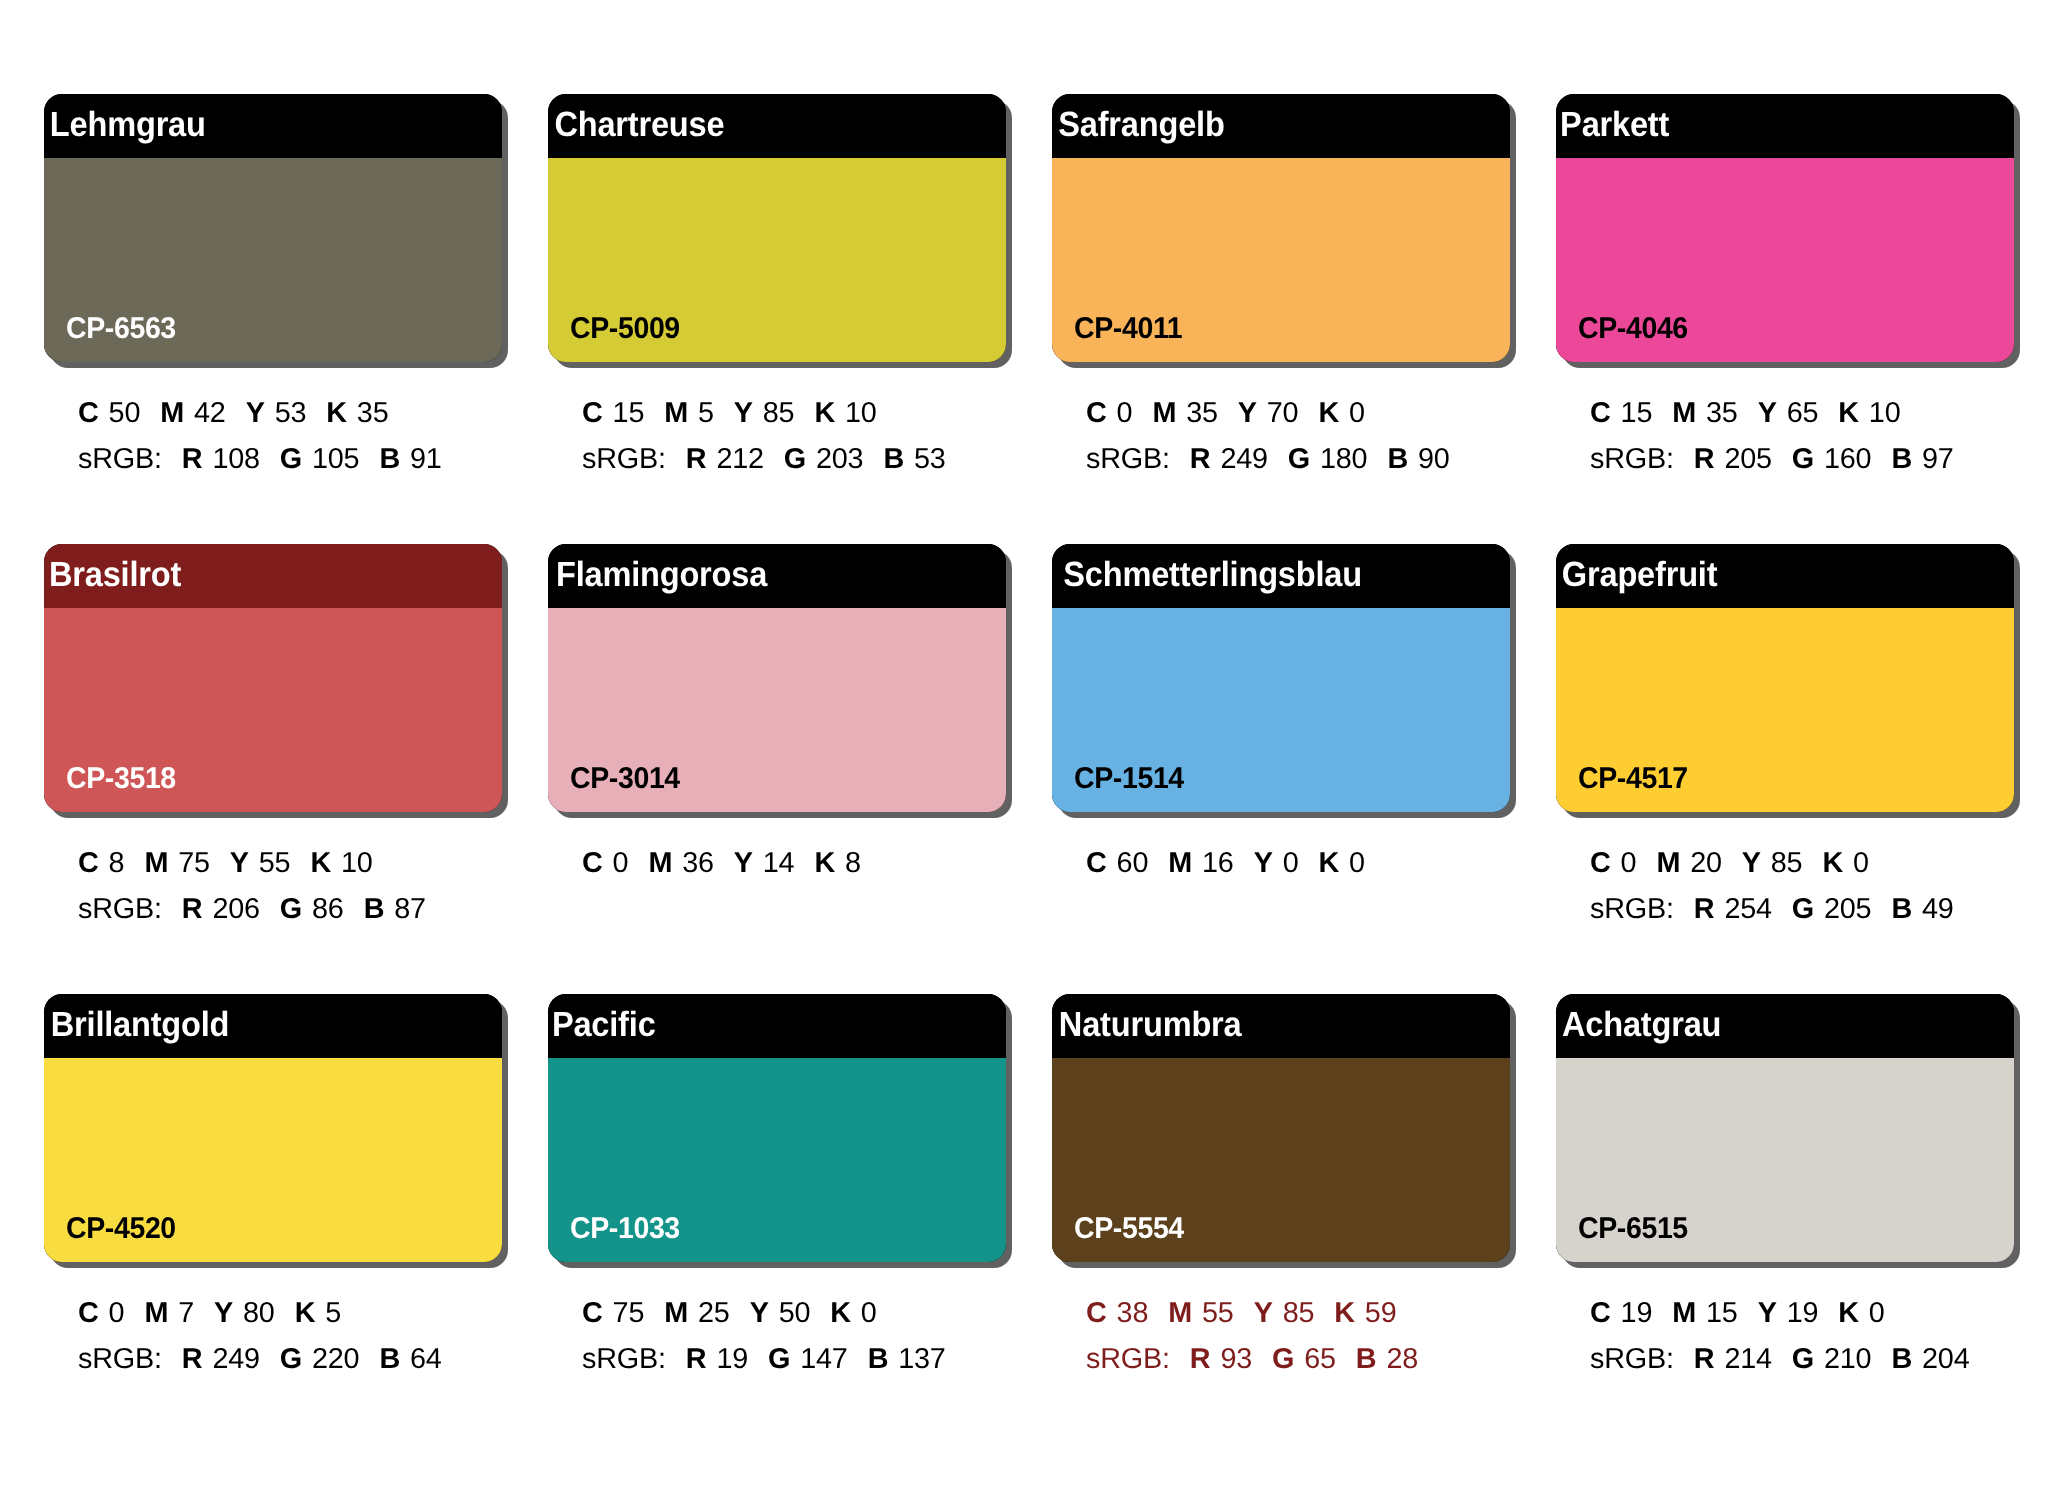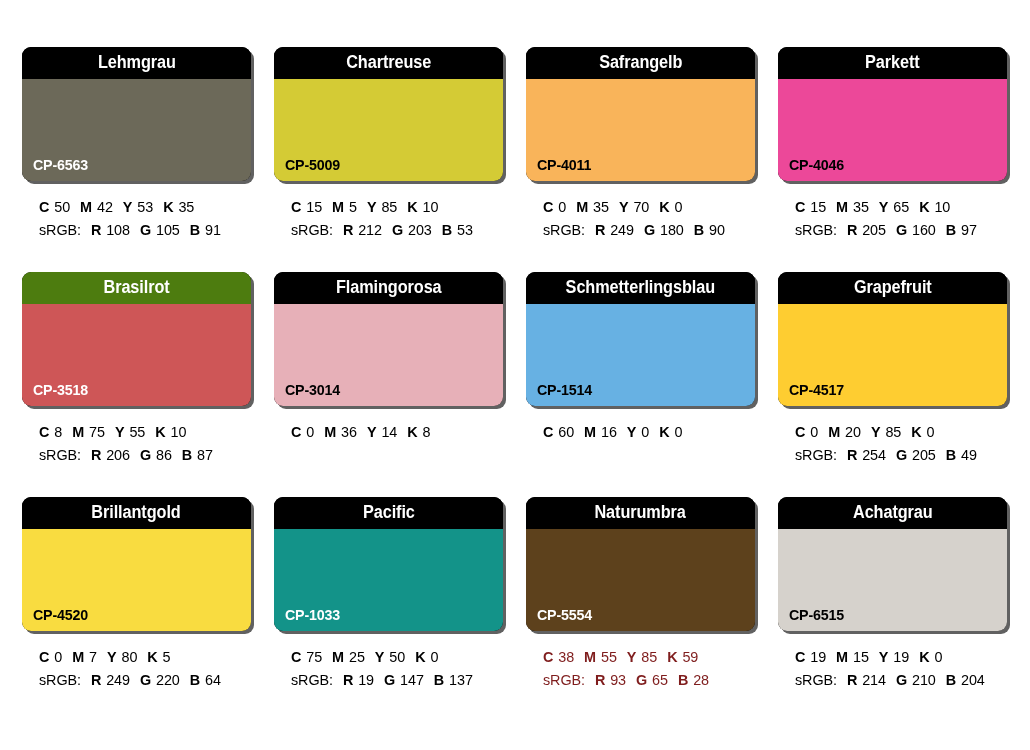--- a/index.html
+++ b/index.html
@@ -24,21 +24,21 @@
     position:relative;
     width:229px;height:134px;
     border-radius:9px;
     overflow:hidden;
     box-shadow:3px 3px 0 0 rgba(0,0,0,0.62);
     background:#000;
   }
   .chip-head{
     height:32px;
     background:#000000;
-    display:flex;align-items:center;justify-content:center;
+    display:flex;align-items:center;
   }
   .chip-name{
     color:#ffffff;
     font-weight:bold;
     font-size:17.5px;
     letter-spacing:-0.1px;
     transform:scaleX(0.93);
     white-space:nowrap;
     line-height:1;
   }
@@ -129,21 +129,21 @@
           <span class="chip-code" style="color: rgb(0, 0, 0);">CP-4046</span>
         </div>
       </div>
       <div class="specs" style="color: rgb(0, 0, 0);">
         <div class="spec-line"><span class="k">C</span><span class="sp"></span><span class="v">15</span><span class="gap"></span><span class="k">M</span><span class="sp"></span><span class="v">35</span><span class="gap"></span><span class="k">Y</span><span class="sp"></span><span class="v">65</span><span class="gap"></span><span class="k">K</span><span class="sp"></span><span class="v">10</span></div>
         <div class="spec-line"><span class="pre">sRGB:</span><span class="gap"></span><span class="k">R</span><span class="sp"></span><span class="v">205</span><span class="gap"></span><span class="k">G</span><span class="sp"></span><span class="v">160</span><span class="gap"></span><span class="k">B</span><span class="sp"></span><span class="v">97</span></div>
       </div>
     </div>
     <div class="card">
       <div class="chip">
-        <div class="chip-head" style="background: #4d7c0f;">
+        <div class="chip-head" style="background: #7f1d1d;">
           <span class="chip-name" style="color: rgb(255, 255, 255);">Brasilrot</span>
         </div>
         <div class="chip-body" style="background: rgb(206, 86, 87);">
           <span class="chip-code" style="color: rgb(255, 255, 255);">CP-3518</span>
         </div>
       </div>
       <div class="specs" style="color: rgb(0, 0, 0);">
         <div class="spec-line"><span class="k">C</span><span class="sp"></span><span class="v">8</span><span class="gap"></span><span class="k">M</span><span class="sp"></span><span class="v">75</span><span class="gap"></span><span class="k">Y</span><span class="sp"></span><span class="v">55</span><span class="gap"></span><span class="k">K</span><span class="sp"></span><span class="v">10</span></div>
         <div class="spec-line"><span class="pre">sRGB:</span><span class="gap"></span><span class="k">R</span><span class="sp"></span><span class="v">206</span><span class="gap"></span><span class="k">G</span><span class="sp"></span><span class="v">86</span><span class="gap"></span><span class="k">B</span><span class="sp"></span><span class="v">87</span></div>
       </div>

